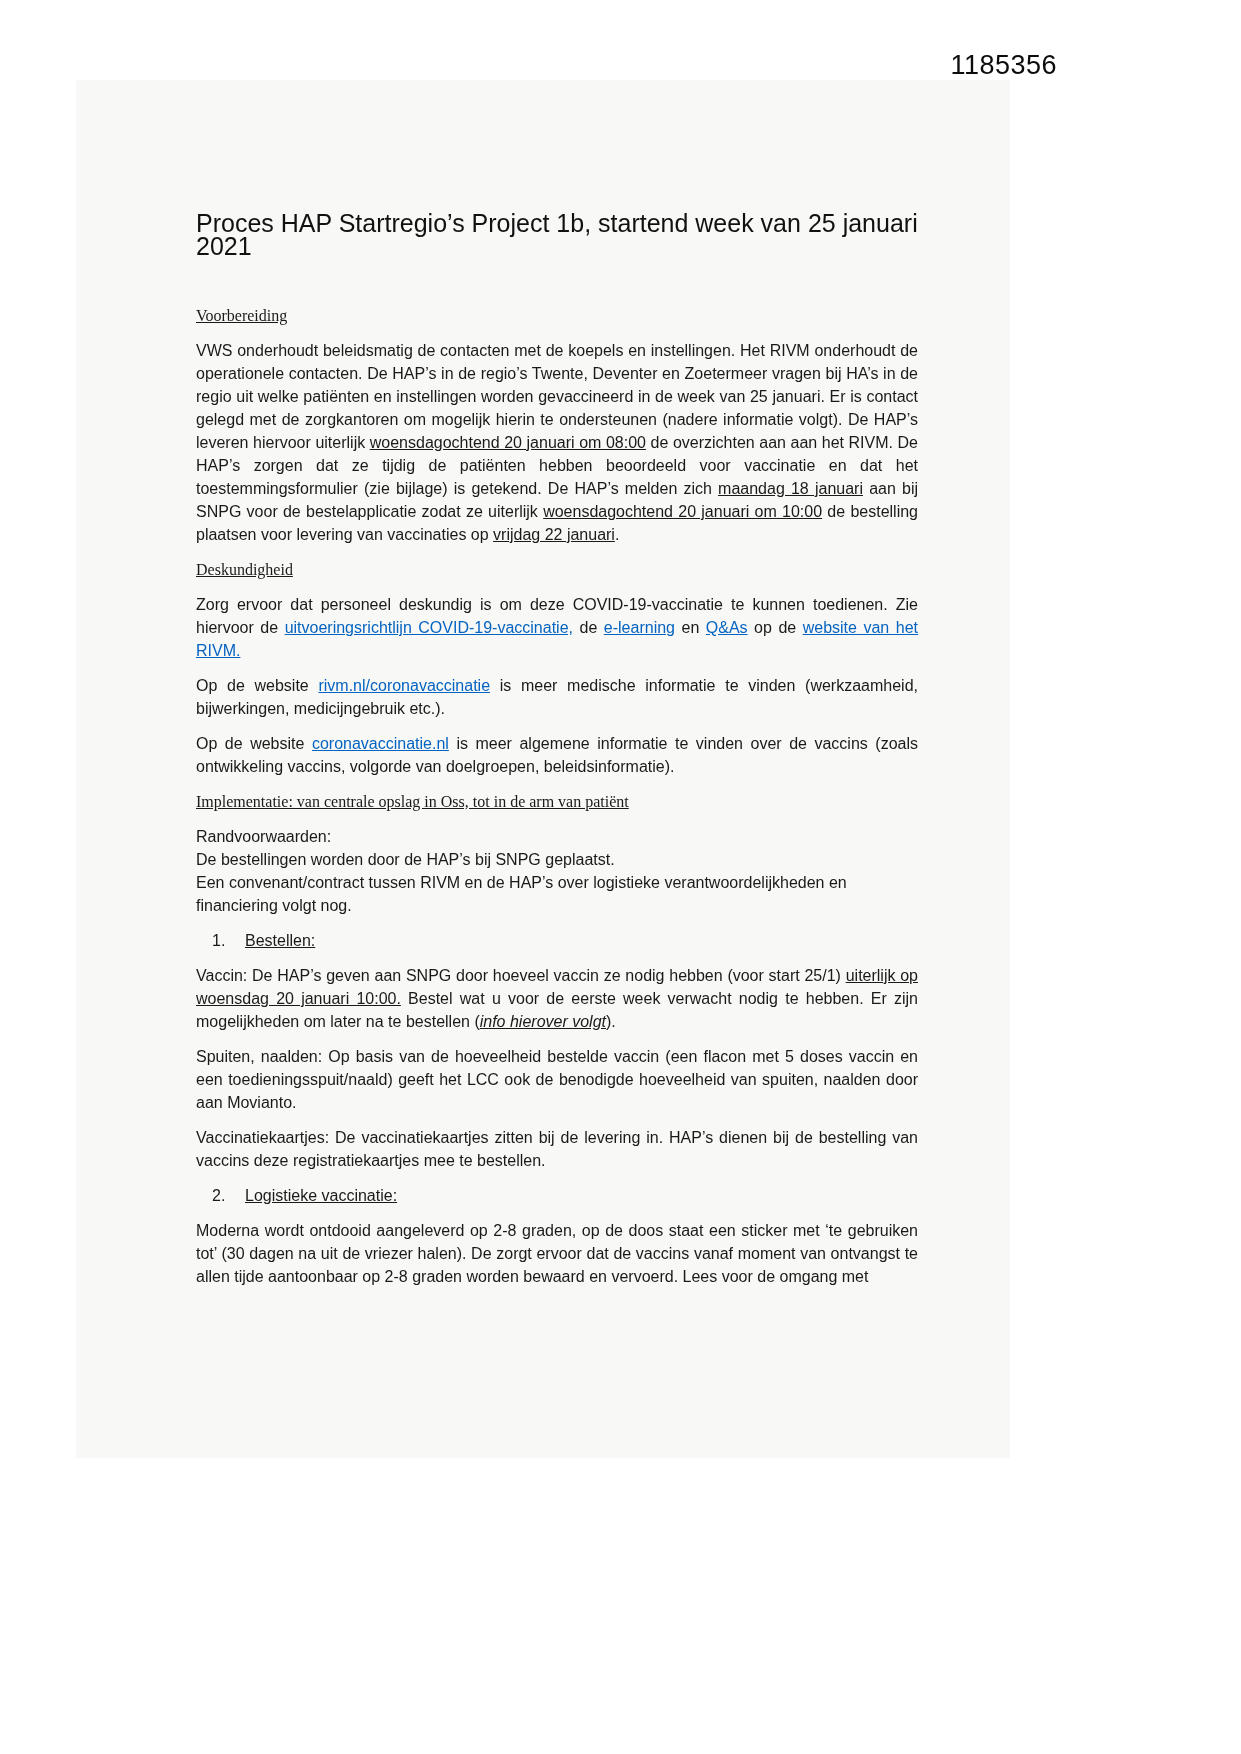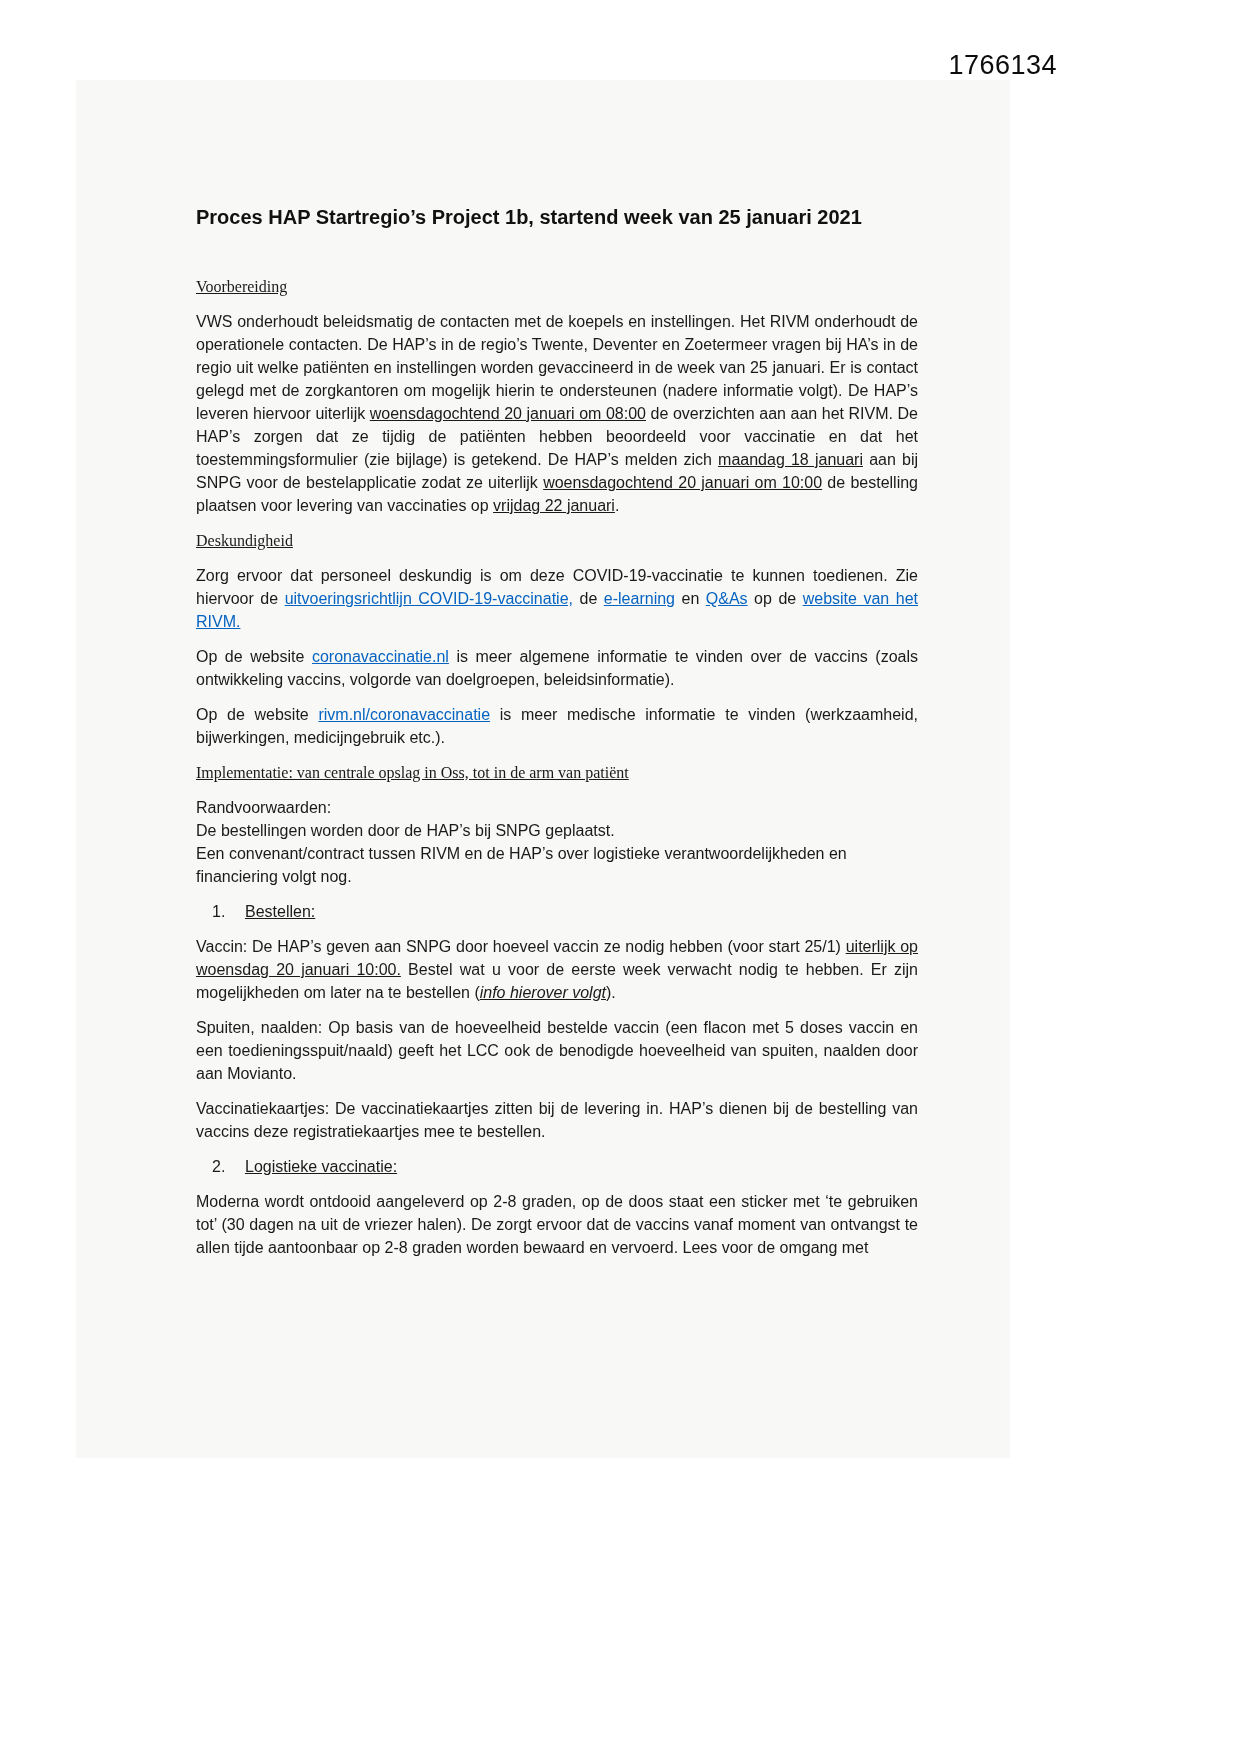--- a/index.html
+++ b/index.html
@@ -33,24 +33,24 @@
   }
   .content {
     position: absolute;
     left: 196px;
     top: 196px;
     width: 722px;
     font-size: 16px;
     line-height: 23px;
   }
   .doc-title {
-    font-size: 20px;
+    font-size: 25px;
     line-height: 23px;
-    font-weight: 700;
-    margin: 10px 0 46px 0;
+    font-weight: 400;
+    margin: 16px 0 46px 0;
     color: #111111;
   }
   .heading {
     margin: 6px 0 12px 0;
     font-family: Liberation Serif, serif;
   }
   .list-heading {
     margin: 6px 0 12px 16px;
   }
   .list-number {
@@ -72,30 +72,30 @@
     color: var(--link-color, #0563C1);
     text-decoration: underline;
     cursor: pointer;
   }
 </style>
 </head>
 <body>
 
 <div class="page">
   <div class="scan-bg"></div>
-  <div class="page-number">1766134</div>
+  <div class="page-number">1185356</div>
   <div class="content">
     <h1 class="doc-title">Proces HAP Startregio’s Project 1b, startend week van 25 januari 2021</h1>
     <div id="doc-blocks">
         <div class="heading"><span class="run-u">Voorbereiding</span></div>
         <p class="para"><span class="run-n">VWS onderhoudt beleidsmatig de contacten met de koepels en instellingen. Het RIVM onderhoudt de operationele contacten. De HAP’s in de regio’s Twente, Deventer en Zoetermeer vragen bij HA’s in de regio uit welke patiënten en instellingen worden gevaccineerd in de week van 25 januari. Er is contact gelegd met de zorgkantoren om mogelijk hierin te ondersteunen (nadere informatie volgt). De HAP’s leveren hiervoor uiterlijk </span><span class="run-bu">woensdagochtend 20 januari om 08:00</span><span class="run-n"> de overzichten aan aan het RIVM. De HAP’s zorgen dat ze tijdig de patiënten hebben beoordeeld voor vaccinatie en dat het toestemmingsformulier (zie bijlage) is getekend. De HAP’s melden zich </span><span class="run-bu">maandag 18 januari</span><span class="run-n"> aan bij SNPG voor de bestelapplicatie zodat ze uiterlijk </span><span class="run-bu">woensdagochtend 20 januari om 10:00</span><span class="run-n"> de bestelling plaatsen voor levering van vaccinaties op </span><span class="run-bu">vrijdag 22 januari</span><span class="run-n">.</span></p>
         <div class="heading"><span class="run-u">Deskundigheid</span></div>
         <p class="para"><span class="run-n">Zorg ervoor dat personeel deskundig is om deze COVID-19-vaccinatie te kunnen toedienen. Zie hiervoor de </span><span class="run-link">uitvoeringsrichtlijn COVID-19-vaccinatie,</span><span class="run-n"> de </span><span class="run-link">e-learning</span><span class="run-n"> en </span><span class="run-link">Q&amp;As</span><span class="run-n"> op de </span><span class="run-link">website van het RIVM.</span></p>
+        <p class="para"><span class="run-n">Op de website </span><span class="run-link">rivm.nl/coronavaccinatie</span><span class="run-n"> is meer medische informatie te vinden (werkzaamheid, bijwerkingen, medicijngebruik etc.).</span></p>
         <p class="para"><span class="run-n">Op de website </span><span class="run-link">coronavaccinatie.nl</span><span class="run-n"> is meer algemene informatie te vinden over de vaccins (zoals ontwikkeling vaccins, volgorde van doelgroepen, beleidsinformatie).</span></p>
-        <p class="para"><span class="run-n">Op de website </span><span class="run-link">rivm.nl/coronavaccinatie</span><span class="run-n"> is meer medische informatie te vinden (werkzaamheid, bijwerkingen, medicijngebruik etc.).</span></p>
         <div class="heading"><span class="run-u">Implementatie: van centrale opslag in Oss, tot in de arm van patiënt</span></div>
         <p class="para left"><span class="run-n">Randvoorwaarden:</span><br><span class="run-n">De bestellingen worden door de HAP’s bij SNPG geplaatst.</span><br><span class="run-n">Een convenant/contract tussen RIVM en de HAP’s over logistieke verantwoordelijkheden en financiering volgt nog.</span></p>
         <div class="list-heading"><span class="list-number">1.</span><span class="run-u">Bestellen:</span></div>
         <p class="para"><span class="run-n">Vaccin: De HAP’s geven aan SNPG door hoeveel vaccin ze nodig hebben (voor start 25/1) </span><span class="run-bu">uiterlijk op woensdag 20 januari 10:00.</span><span class="run-n"> Bestel wat u voor de eerste week verwacht nodig te hebben. Er zijn mogelijkheden om later na te bestellen (</span><span class="run-i">info hierover volgt</span><span class="run-n">).</span></p>
         <p class="para"><span class="run-n">Spuiten, naalden: Op basis van de hoeveelheid bestelde vaccin (een flacon met 5 doses vaccin en een toedieningsspuit/naald) geeft het LCC ook de benodigde hoeveelheid van spuiten, naalden door aan Movianto.</span></p>
         <p class="para"><span class="run-n">Vaccinatiekaartjes: De vaccinatiekaartjes zitten bij de levering in. HAP’s dienen bij de bestelling van vaccins deze registratiekaartjes mee te bestellen.</span></p>
         <div class="list-heading"><span class="list-number">2.</span><span class="run-u">Logistieke vaccinatie:</span></div>
         <p class="para"><span class="run-n">Moderna wordt ontdooid aangeleverd op 2-8 graden, op de doos staat een sticker met ‘te gebruiken tot’ (30 dagen na uit de vriezer halen). De zorgt ervoor dat de vaccins vanaf moment van ontvangst te allen tijde aantoonbaar op 2-8 graden worden bewaard en vervoerd. Lees voor de omgang met</span></p>
       </div>
   </div>

